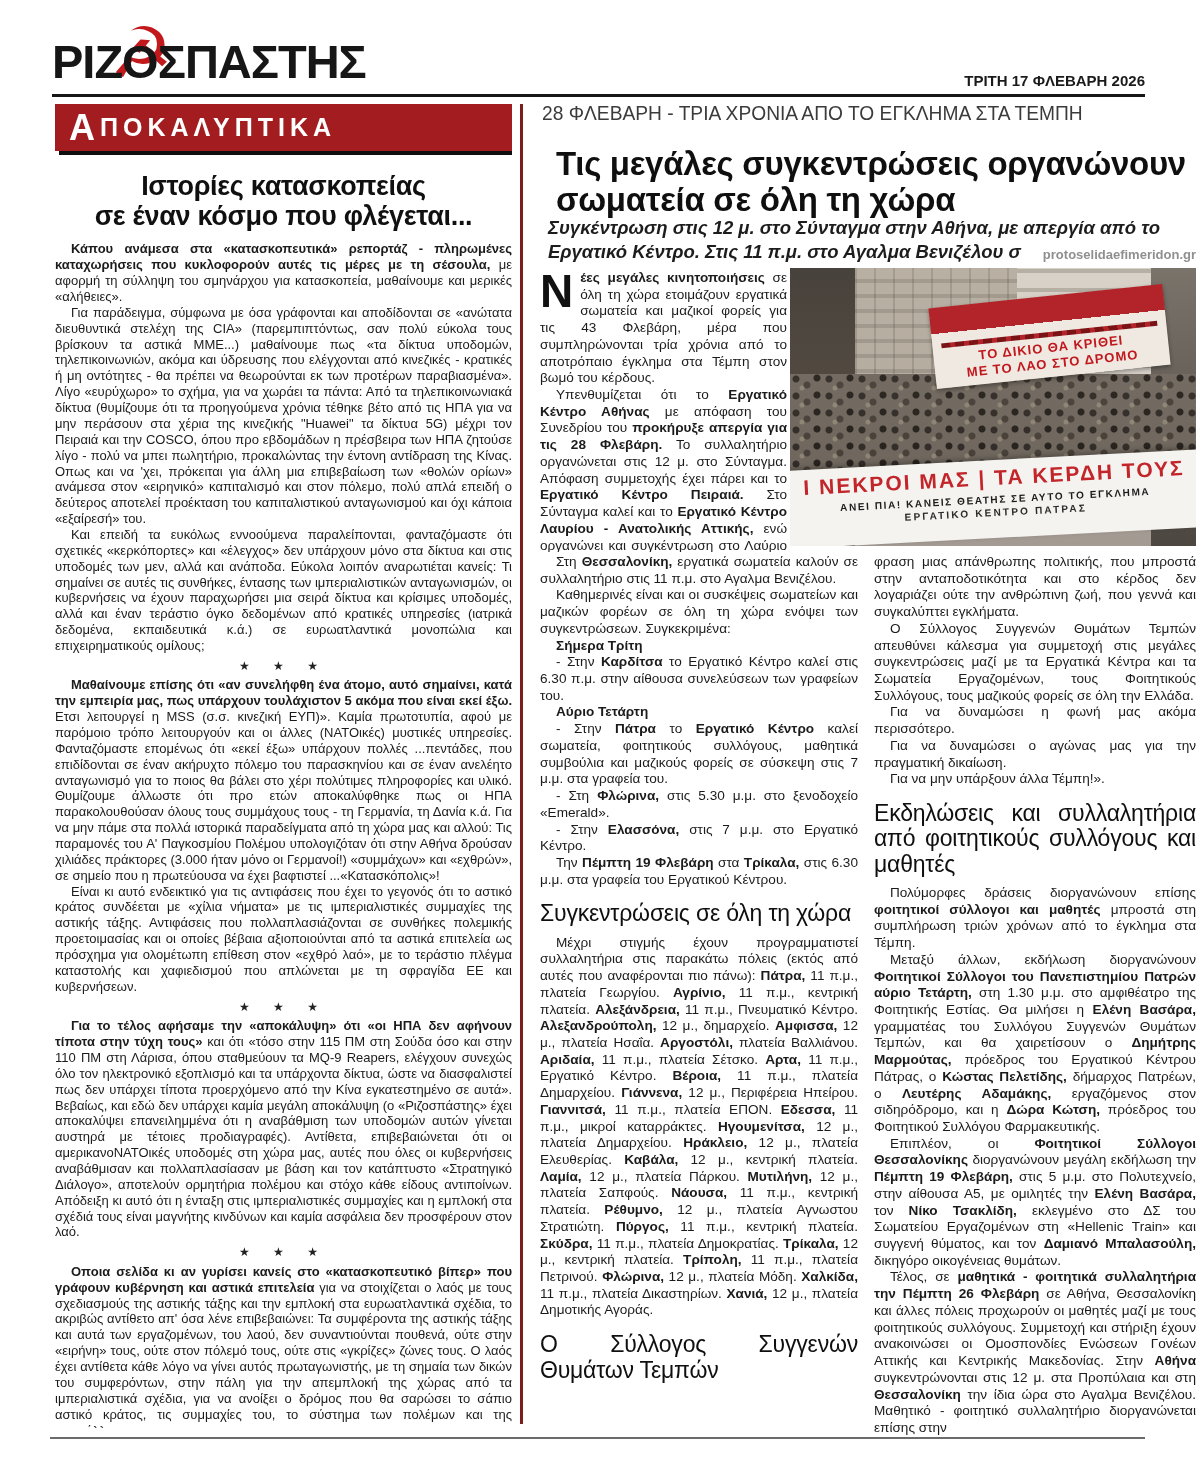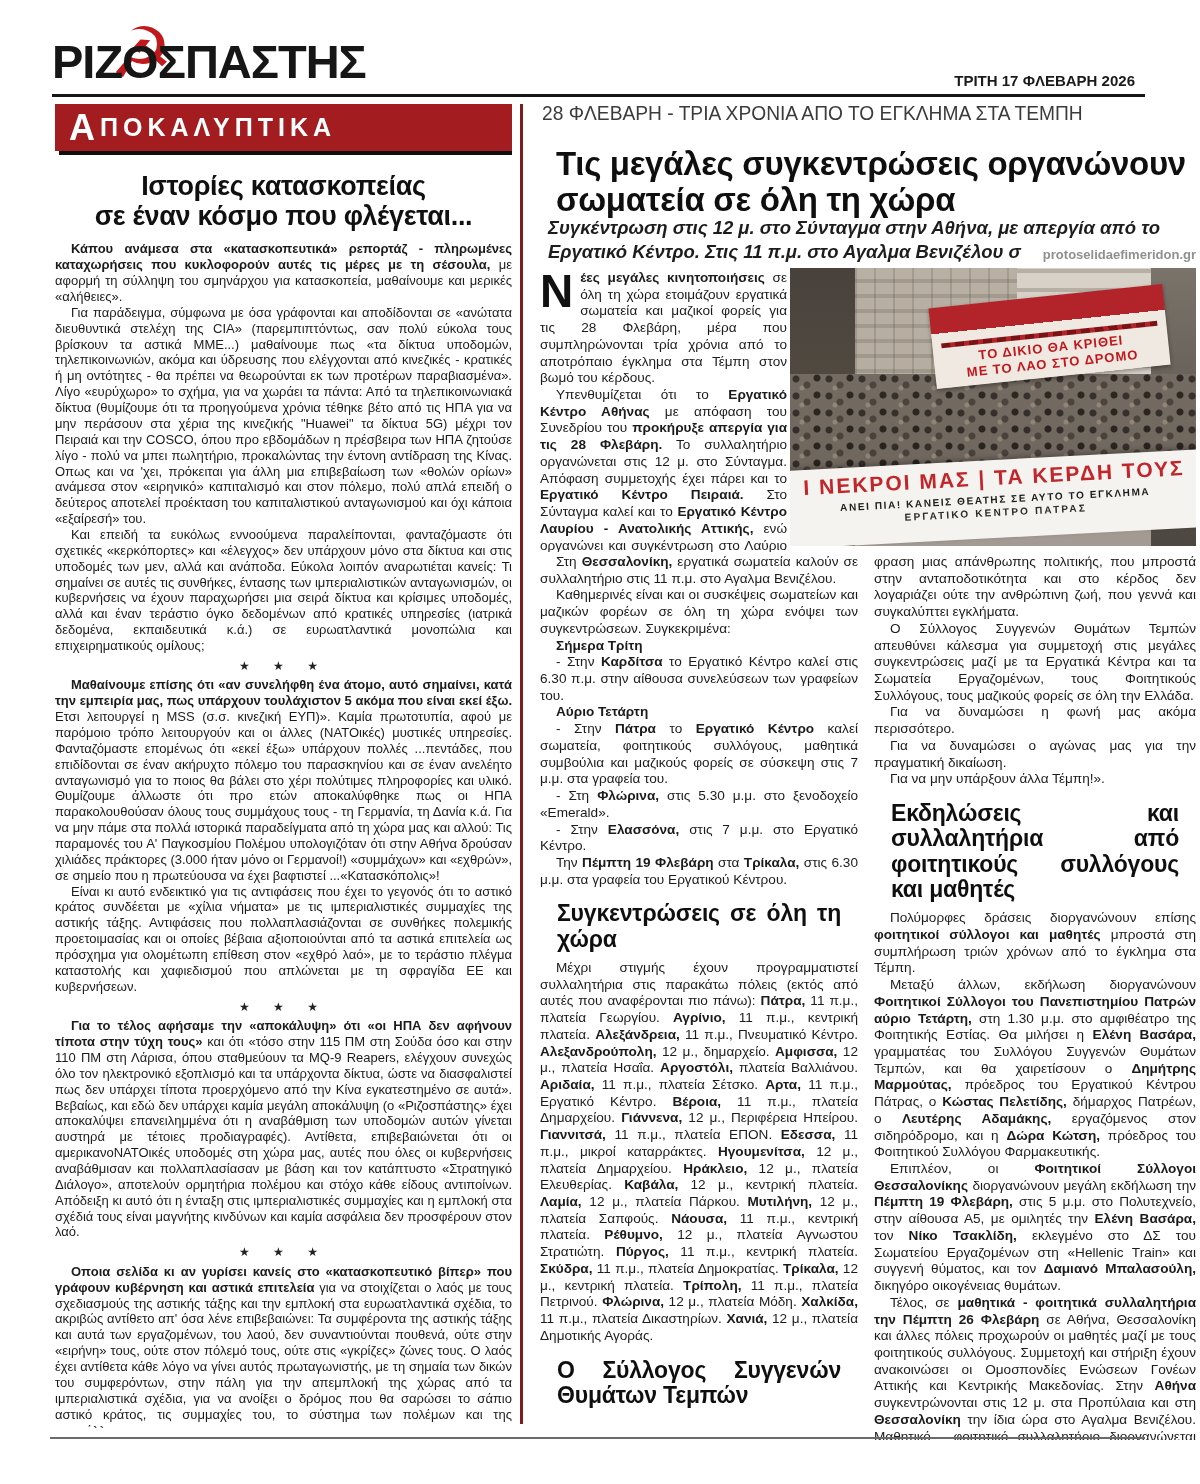--- a/index.html
+++ b/index.html
@@ -2,21 +2,21 @@
 <html><head>
 <meta charset="utf-8">
 <style>
   html,body{margin:0;padding:0;background:#e8e8e8;}
   .page{position:relative;width:1200px;height:1484px;background:#fff;overflow:hidden;
         font-family:"Liberation Sans",sans-serif;color:#1b1b1b;margin:0 auto;}
   
   .masthead-title{position:absolute;left:52px;top:38px;margin:0;font-size:47px;font-weight:bold;
         letter-spacing:-1px;color:#161616;z-index:2;line-height:1;}
   .hs-emblem{position:absolute;left:110px;top:18px;font-size:70px;color:#c21a1c;z-index:1;line-height:1;}
-  .issue-date{position:absolute;top:72px;right:65px;font-weight:bold;font-size:15px;color:#1a1a1a;}
+  .issue-date{position:absolute;top:72px;right:55px;font-weight:bold;font-size:15px;color:#1a1a1a;}
   .hrule{position:absolute;top:94px;left:52px;right:55px;height:3px;background:#161616;}
   
   .left{position:absolute;left:55px;top:104px;width:457px;height:1324px;overflow:hidden;}
   .banner{position:relative;background:#a31d20;color:#fff;height:47px;box-shadow:4px 4px 0 #0f0f0f;
         display:flex;align-items:center;padding-left:14px;letter-spacing:5px;font-weight:bold;font-size:25px;}
   .banner .big{font-size:36px;}
   .left-headline{margin:20px 0 10px;font-size:27px;line-height:1.12;font-weight:bold;color:#101010;letter-spacing:-0.3px;text-align:center;}
   .body{text-align:justify;}
   .leftbody{font-size:13px;line-height:1.22;}
   .body p{margin:0;text-indent:16px;}
@@ -29,21 +29,21 @@
         transform:scaleX(.96);transform-origin:left;}
   .main-headline{position:absolute;left:0;top:30px;margin:16px;font-size:33px;line-height:1.1;font-weight:bold;
         color:#0f0f0f;width:660px;letter-spacing:-0.3px;}
   .deck{position:absolute;left:4px;top:112px;margin:4px;width:648px;font-size:18.5px;font-weight:bold;
         font-style:italic;line-height:1.3;color:#1d1d1d;}
   .wm{position:absolute;right:0px;top:140px;font-size:13px;font-weight:bold;color:#8f8f8f;z-index:5;background:rgba(255,255,255,.55);margin-top:7px;}
   .maincol{font-size:13.6px;line-height:1.23;}
   .c1a{position:absolute;left:0;top:170px;width:247px;height:282px;overflow:hidden;}
   .c1b{position:absolute;left:0;top:454px;width:318px;height:884px;overflow:hidden;}
   .c2{position:absolute;left:334px;top:454px;width:322px;height:886px;overflow:hidden;}
-  h2.colhead{font-size:23px;line-height:1.1;margin:13px 17px 8px;font-weight:bold;color:#0f0f0f;letter-spacing:-0.2px;}
+  h2.colhead{font-size:23px;line-height:1.1;margin:13px 0 8px;font-weight:normal;color:#0f0f0f;letter-spacing:-0.2px;}
   .dropcap{float:left;font-weight:bold;font-size:46px;line-height:36px;padding:3px 7px 0 0;color:#111;}
   
   .photo{position:absolute;left:250px;top:168px;width:406px;height:278px;margin:0;overflow:hidden;background:#a8a098;}
   .photo>div{position:absolute;}
   .ph-left{left:0;top:0;width:16%;height:100%;
         background:linear-gradient(#2e2925,#4a4138 55%,#2b2724),
         repeating-linear-gradient(90deg,rgba(230,220,200,.18) 0 5px,transparent 5px 24px);}
   .ph-mid{left:16%;top:0;width:40%;height:58%;
         background:repeating-linear-gradient(0deg,#b7afa2 0 11px,#9e968a 11px 15px),
         repeating-linear-gradient(90deg,rgba(0,0,0,.14) 0 2px,transparent 2px 19px);
@@ -121,21 +121,21 @@
         <div class="bt2">ΜΕ ΤΟ ΛΑΟ ΣΤΟ ΔΡΟΜΟ</div>
       </div>
       <div class="banner-main">
         <div class="bm1">Ι ΝΕΚΡΟΙ ΜΑΣ | ΤΑ ΚΕΡΔΗ ΤΟΥΣ</div>
         <div class="bm2">ΑΝΕΙ ΠΙΑ! ΚΑΝΕΙΣ ΘΕΑΤΗΣ ΣΕ ΑΥΤΟ ΤΟ ΕΓΚΛΗΜΑ</div>
         <div class="bm3">ΕΡΓΑΤΙΚΟ ΚΕΝΤΡΟ ΠΑΤΡΑΣ</div>
       </div>
     </figure>
 
     <div class="c1a body maincol">
-        <p class="pn"><span class="dropcap">Ν</span><b>έες μεγάλες κινητοποιήσεις</b><span> σε όλη τη χώρα ετοιμάζουν εργατικά σωματεία και μαζικοί φορείς για τις 28 Φλεβάρη, μέρα που συμπληρώνονται τρία χρόνια από το αποτρόπαιο έγκλημα στα Τέμπη στον βωμό του κέρδους.</span></p>
+        <p class="pn"><span class="dropcap">Ν</span><b>έες μεγάλες κινητοποιήσεις</b><span> σε όλη τη χώρα ετοιμάζουν εργατικά σωματεία και μαζικοί φορείς για τις 43 Φλεβάρη, μέρα που συμπληρώνονται τρία χρόνια από το αποτρόπαιο έγκλημα στα Τέμπη στον βωμό του κέρδους.</span></p>
         <p class="p"><span>Υπενθυμίζεται ότι το </span><b>Εργατικό Κέντρο Αθήνας</b><span> με απόφαση του Συνεδρίου του </span><b>προκήρυξε απεργία για τις 28 Φλεβάρη.</b><span> Το συλλαλητήριο οργανώνεται στις 12 μ. στο Σύνταγμα. Απόφαση συμμετοχής έχει πάρει και το </span><b>Εργατικό Κέντρο Πειραιά.</b><span> Στο Σύνταγμα καλεί και το </span><b>Εργατικό Κέντρο Λαυρίου - Ανατολικής Αττικής,</b><span> ενώ οργανώνει και συγκέντρωση στο Λαύριο την ίδια μέρα.</span></p>
       </div>
     <div class="c1b body maincol">
         <p class="p"><span>Στη </span><b>Θεσσαλονίκη,</b><span> εργατικά σωματεία καλούν σε συλλαλητήριο στις 11 π.μ. στο Αγαλμα Βενιζέλου.</span></p>
         <p class="p"><span>Καθημερινές είναι και οι συσκέψεις σωματείων και μαζικών φορέων σε όλη τη χώρα ενόψει των συγκεντρώσεων. Συγκεκριμένα:</span></p>
         <p class="p"><b>Σήμερα Τρίτη</b></p>
         <p class="p"><span>- Στην </span><b>Καρδίτσα</b><span> το Εργατικό Κέντρο καλεί στις 6.30 π.μ. στην αίθουσα συνελεύσεων των γραφείων του.</span></p>
         <p class="p"><b>Αύριο Τετάρτη</b></p>
         <p class="p"><span>- Στην </span><b>Πάτρα</b><span> το </span><b>Εργατικό Κέντρο</b><span> καλεί σωματεία, φοιτητικούς συλλόγους, μαθητικά συμβούλια και μαζικούς φορείς σε σύσκεψη στις 7 μ.μ. στα γραφεία του.</span></p>
         <p class="p"><span>- Στη </span><b>Φλώρινα,</b><span> στις 5.30 μ.μ. στο ξενοδοχείο «Emerald».</span></p>

